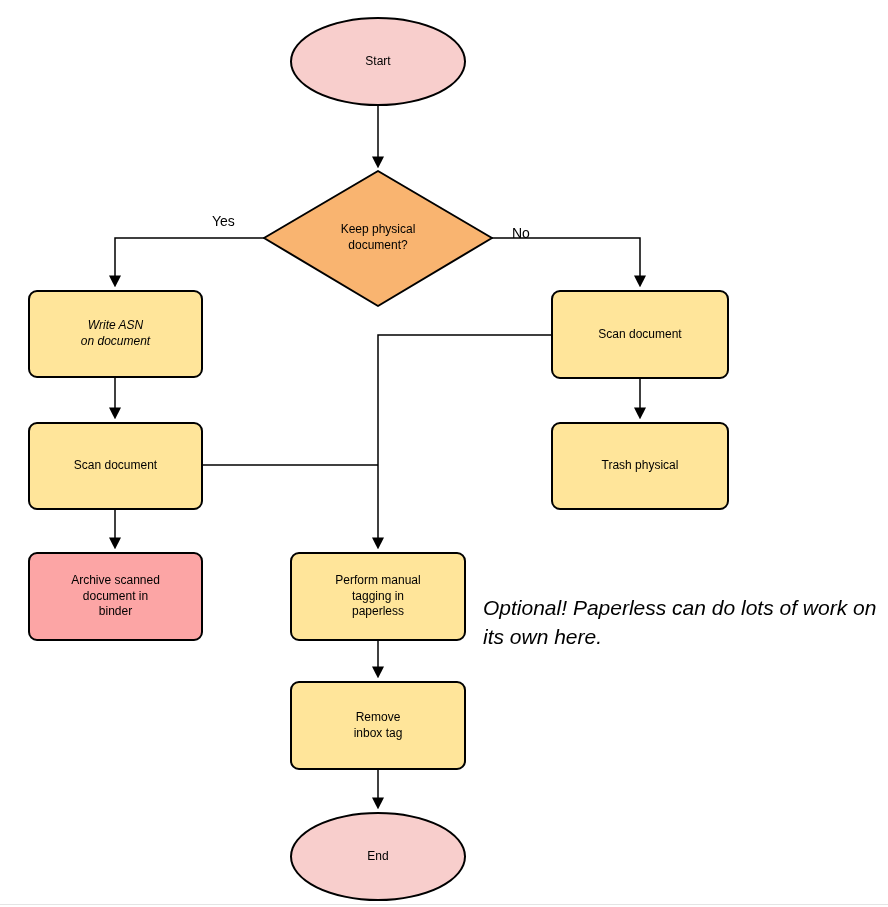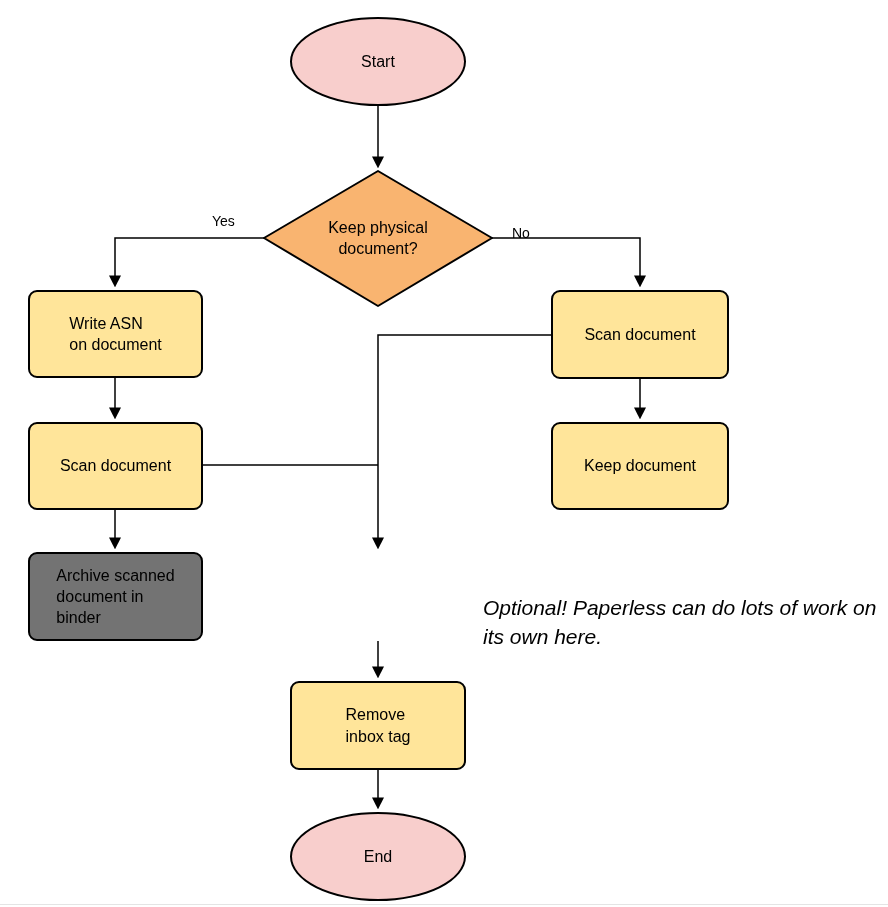--- a/index.html
+++ b/index.html
@@ -16,35 +16,36 @@
     position: absolute;
     left: 0; top: 0;
     width: 888px; height: 907px;
   }
   .node {
     position: absolute;
     box-sizing: border-box;
     display: flex;
     align-items: center;
     justify-content: center;
+    text-align: center;
     white-space: pre-line;
     border: 2px solid #000000;
-    font-size: 16px;
+    font-size: 12px;
     line-height: 1.32;
   }
   .rect { border-radius: 9px; }
   .pill { border-radius: 50%; }
   .decision-text {
     position: absolute;
     display: flex;
     align-items: center;
     justify-content: center;
     text-align: center;
     white-space: pre-line;
-    font-size: 16px;
+    font-size: 12px;
     line-height: 1.32;
   }
   .free-label {
     position: absolute;
     font-size: 14px;
     line-height: 1.2;
   }
   .note {
     position: absolute;
     font-style: italic;
@@ -89,33 +90,36 @@
 
   <div class="node pill" style="left: 290px; top: 17px; width: 176px; height: 89px; background: rgb(248, 206, 204);">Start</div>
 
   <div class="decision-text" style="left:272px; top:205px; width:212px; height:66px;">Keep physical
 document?</div>
 
   <div class="free-label" style="left:212px; top:213px;">Yes</div>
 
   <div class="free-label" style="left:512px; top:225px;">No</div>
 
-  <div class="node rect" style="left: 28px; top: 290px; width: 175px; height: 88px; background: rgb(255, 229, 154);">Write ASN
+  <div class="node rect" style="left: 28px; top: 290px; width: 175px; height: 88px; background: rgb(255, 229, 154); font-style: italic;">Write ASN
 on document</div>
 
   <div class="node rect" style="left: 28px; top: 422px; width: 175px; height: 88px; background: rgb(255, 229, 154);">Scan document</div>
 
-  <div class="node rect" style="left: 28px; top: 552px; width: 175px; height: 89px; background: #737373;">Archive scanned
+  <div class="node rect" style="left: 28px; top: 552px; width: 175px; height: 89px; background: #fca5a5;">Archive scanned
 document in
 binder</div>
 
   <div class="node rect" style="left: 551px; top: 290px; width: 178px; height: 89px; background: rgb(255, 229, 154);">Scan document</div>
 
-  <div class="node rect" style="left: 551px; top: 422px; width: 178px; height: 88px; background: rgb(255, 229, 154);">Keep document</div>
+  <div class="node rect" style="left: 551px; top: 422px; width: 178px; height: 88px; background: rgb(255, 229, 154);">Trash physical</div>
 
+  <div class="node rect" style="left: 290px; top: 552px; width: 176px; height: 89px; background: rgb(255, 229, 154);">Perform manual
+tagging in
+paperless</div>
 
   <div class="node rect" style="left: 290px; top: 681px; width: 176px; height: 89px; background: rgb(255, 229, 154);">Remove
 inbox tag</div>
 
   <div class="node pill" style="left: 290px; top: 812px; width: 176px; height: 89px; background: rgb(248, 206, 204);">End</div>
 
   <div class="note" style="left:483px; top:593px; width:400px;">Optional! Paperless can do lots of work on
 its own here.</div>
 
   <div class="bottom-rule"></div>

